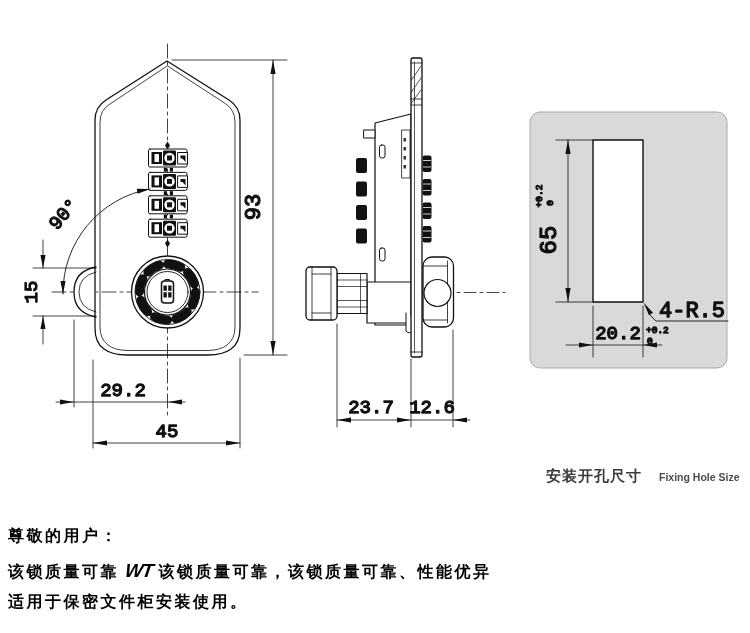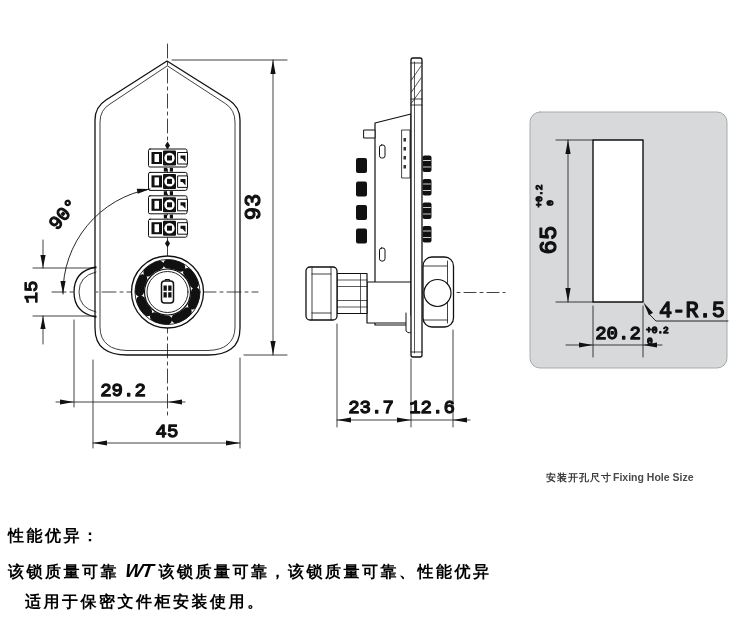--- a/index.html
+++ b/index.html
@@ -12,28 +12,28 @@
     fill:#111111;
   }
   .dim-t  { font-size:19px; }
   .dim-b  { font-size:22px; }
   .dim-bb { font-size:24px; }
   .tol-t  { font-size:9.5px; }
   .panel-label {
     position:absolute; left:546px; top:467px; white-space:nowrap;
     color:#3b3b3b; font-weight:600;
   }
-  .panel-label .cn { font-size:10px; letter-spacing:1px; }
-  .panel-label .en { font-size:10.5px; color:#4a4a4a; margin-left:1px; }
+  .panel-label .cn { font-size:15px; letter-spacing:1px; }
+  .panel-label .en { font-size:10.5px; color:#4a4a4a; margin-left:17px; }
   .footer {
     position:absolute; left:8px; top:526px; width:640px; color:#000;
     font-weight:600; font-size:16px; letter-spacing:2.5px; line-height:1.25;
   }
   .footer .line2 { margin-top:13px; }
-  .footer .line3 { margin-top:9px;margin-left:17px; }
+  .footer .line3 { margin-top:9px; }
   .brand-logo {
     display:inline-block; font-weight:900; font-style:italic;
     font-size:19px; letter-spacing:-1px; transform:skewX(-8deg);
     margin:0 6px; font-family:"Liberation Sans", sans-serif;
   }
 </style>
 </head>
 <body>
 
 <div class="page">
@@ -257,20 +257,20 @@
   </g>
 </svg>
 
 
 <div class="panel-label">
   <span class="cn">安装开孔尺寸</span><span class="en">Fixing Hole Size</span>
 </div>
 
 
 <div class="footer">
-  <div class="line1">性能优异：</div>
+  <div class="line1">尊敬的用户：</div>
   <div class="line2">
     <span>该锁质量可靠</span><span class="brand-logo">WT</span><span>该锁质量可靠，该锁质量可靠、性能优异</span>
   </div>
   <div class="line3">适用于保密文件柜安装使用。</div>
 </div>
 
 </div>
 
 </body></html>

